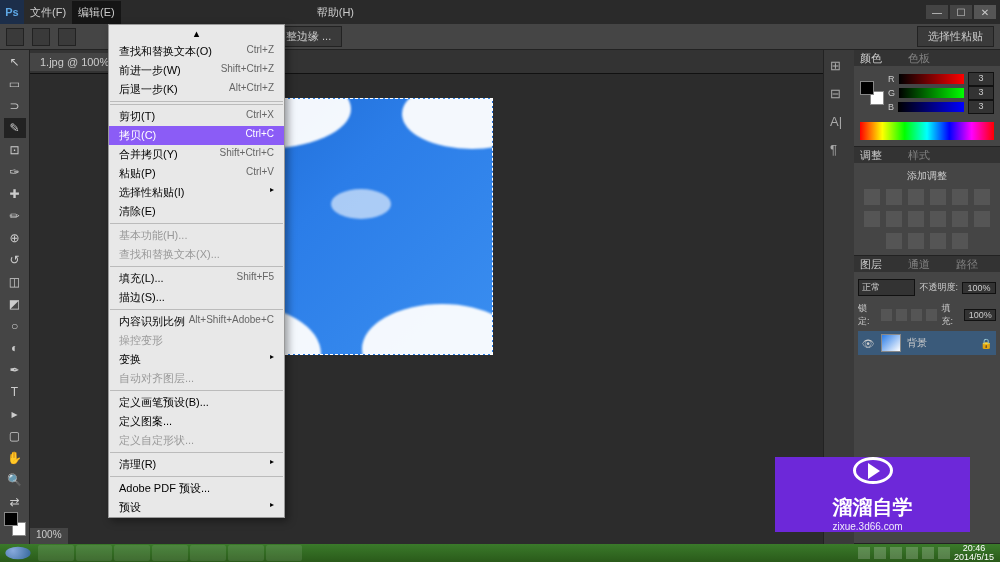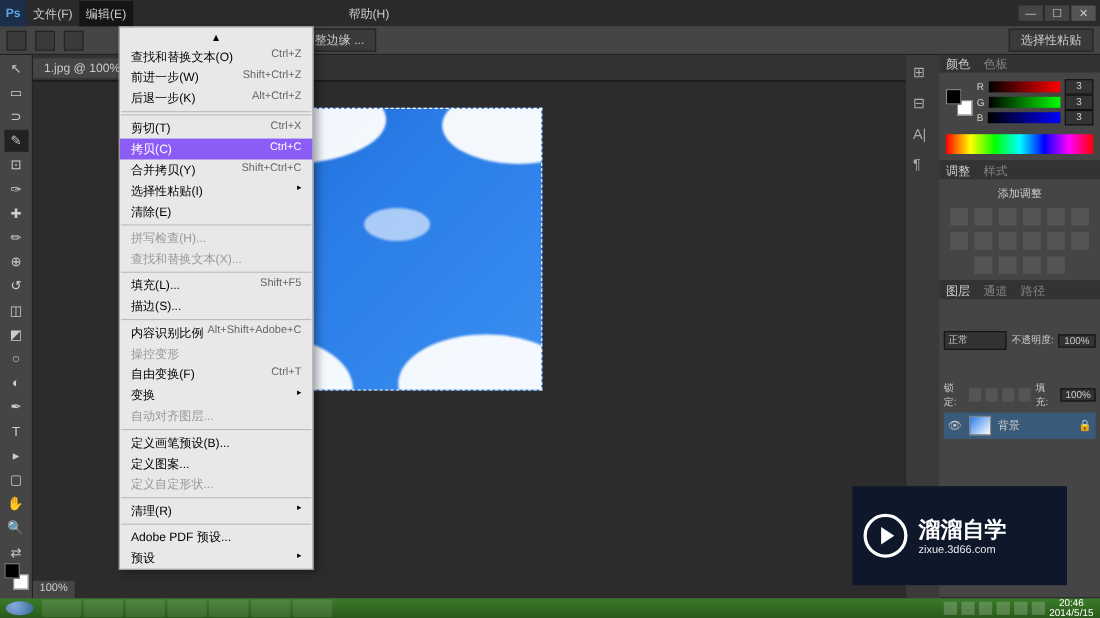--- a/index.html
+++ b/index.html
@@ -28,39 +28,39 @@
 .c1 { width: 180px; height: 80px; top: -30px; left: -40px; }
 .c2 { width: 140px; height: 70px; top: -20px; right: -50px; }
 .c3 { width: 160px; height: 90px; bottom: -40px; right: -30px; }
 .c4 { width: 170px; height: 100px; bottom: -50px; left: -60px; }
 .c5 { width: 60px; height: 30px; top: 90px; left: 120px; opacity: 0.6; }
 .right-panels { width: 177px; background: #454545; border-left: 1px solid #222; display: flex; }
 .panel-icons { width: 30px; background: #3a3a3a; display: flex; flex-direction: column; align-items: center; padding-top: 8px; gap: 10px; }
 .panel-icon { width: 18px; height: 18px; color: #aaa; font-size: 13px; }
 .panels-content { flex: 1; display: flex; flex-direction: column; }
 .panel { background: #454545; border-bottom: 1px solid #222; font-size: 11px; color: #ccc; }
-.panel-header { height: 16px; display: flex; align-items: center; background: #333; padding: 0 6px; gap: 12px; }
+.panel-header { height: 16px; display: flex; align-items: center; background: #333; padding: 0 6px; gap: 26px; }
 .panel-tab { opacity: 0.5; }
 .panel-tab.active { opacity: 1; }
 .color-panel-body { padding: 6px; display: flex; flex-direction: column; gap: 4px; }
 .color-row { display: flex; align-items: center; gap: 4px; }
 .fg-bg { width: 24px; height: 24px; position: relative; }
 .fg-sw { width: 14px; height: 14px; background: #000; border: 1px solid #888; position: absolute; top: 0; left: 0; }
 .bg-sw { width: 14px; height: 14px; background: #fff; border: 1px solid #888; position: absolute; bottom: 0; right: 0; }
 .slider-row { display: flex; align-items: center; gap: 4px; font-size: 9px; }
 .slider { flex: 1; height: 10px; background: linear-gradient(90deg, #000, #f00); position: relative; }
 .slider.g { background: linear-gradient(90deg, #000, #0f0); }
 .slider.b { background: linear-gradient(90deg, #000, #00f); }
 .slider-val { width: 26px; height: 14px; background: #333; border: 1px solid #111; text-align: center; font-size: 9px; }
 .spectrum { height: 18px; background: linear-gradient(90deg, #f00, #ff0, #0f0, #0ff, #00f, #f0f, #f00); margin-top: 4px; }
 .adjust-body { padding: 6px; text-align: center; font-size: 10px; }
 .adj-icons { display: flex; flex-wrap: wrap; gap: 6px; justify-content: center; margin-top: 6px; }
 .adj-icon { width: 16px; height: 16px; background: #555; }
 .layers-body { padding: 4px; }
-.layers-opts { display: flex; gap: 4px; font-size: 9px; align-items: center; padding: 3px 0; margin-top: 22px; }
+.layers-opts { display: flex; gap: 4px; font-size: 9px; align-items: center; padding: 3px 0; }
 .blend-mode { flex: 1; background: #333; border: 1px solid #111; padding: 1px 3px; }
 .opacity-field { width: 34px; background: #333; border: 1px solid #111; text-align: center; }
 .layer-row { display: flex; align-items: center; gap: 6px; padding: 3px; background: #3a5a7a; font-size: 10px; }
 .layer-thumb { width: 20px; height: 18px; background: linear-gradient(135deg, #2b7de8, #fff); border: 1px solid #888; }
 .eye { width: 14px; text-align: center; }
 .lock { margin-left: auto; }
 .edit-menu { position: absolute; top: 24px; left: 108px; width: 177px; background: #e8e8e8; border: 1px solid #999; box-shadow: 3px 3px 8px rgba(0,0,0,0.4); font-size: 11px; color: #000; z-index: 100; }
 .menu-row { display: flex; padding: 2px 10px; cursor: pointer; }
 .menu-row.highlighted { background: #8b5cf6; color: #fff; }
 .menu-row.disabled { color: #999; }
@@ -68,21 +68,21 @@
 .menu-shortcut { color: #666; font-size: 10px; }
 .menu-row.highlighted .menu-shortcut { color: #fff; }
 .menu-sep { height: 1px; background: #bbb; margin: 2px 1px; }
 .menu-arrow { font-size: 8px; }
 .status-bar { position: absolute; bottom: 18px; left: 30px; height: 16px; background: #454545; color: #ccc; font-size: 10px; padding: 1px 6px; }
 .taskbar { position: absolute; bottom: 0; left: 0; right: 0; height: 18px; background: linear-gradient(#3a7a2a, #2a5a1a); display: flex; align-items: center; }
 .start-btn { width: 36px; height: 18px; background: radial-gradient(circle at 30% 30%, #8ad, #369); border-radius: 50%; transform: scale(0.7); }
 .task-item { width: 36px; height: 16px; background: rgba(255,255,255,0.1); margin-left: 2px; border-radius: 2px; }
 .tray { margin-left: auto; display: flex; align-items: center; gap: 4px; padding-right: 6px; color: #fff; font-size: 9px; }
 .tray-icon { width: 12px; height: 12px; background: rgba(255,255,255,0.2); }
-.watermark { position: absolute; bottom: 30px; right: 30px; width: 195px; height: 90px; background: #0f172a; color: #fff; display: flex; align-items: center; padding: 0 10px; gap: 10px; }
+.watermark { position: absolute; bottom: 30px; right: 30px; width: 195px; height: 75px; background: #6d28d9; color: #fff; display: flex; align-items: center; padding: 0 10px; gap: 10px; flex-direction: column; }
 .play-icon { width: 40px; height: 40px; border: 3px solid #fff; border-radius: 50%; display: flex; align-items: center; justify-content: center; }
 .play-tri { width: 0; height: 0; border-left: 12px solid #fff; border-top: 8px solid transparent; border-bottom: 8px solid transparent; margin-left: 3px; }
 .wm-text { display: flex; flex-direction: column; }
 .wm-main { font-size: 20px; font-weight: bold; }
 .wm-sub { font-size: 10px; opacity: 0.9; }
 </style>
 </head>
 <body>
 
 <div class="app-bar">
@@ -279,52 +279,52 @@
     </div>
   <div class="menu-row highlighted">
       <span class="menu-label">拷贝(C)</span>
       <span class="menu-shortcut">Ctrl+C</span>
     </div>
   <div class="menu-row">
       <span class="menu-label">合并拷贝(Y)</span>
       <span class="menu-shortcut">Shift+Ctrl+C</span>
     </div>
   <div class="menu-row">
+      <span class="menu-label">粘贴(P)</span>
+      <span class="menu-shortcut">Ctrl+V</span>
+    </div>
+  <div class="menu-row">
       <span class="menu-label">选择性粘贴(I)</span>
       <span class="menu-arrow">▸</span>
     </div>
   <div class="menu-row">
       <span class="menu-label">清除(E)</span>
     </div>
   <div class="menu-sep"></div>
   <div class="menu-row disabled">
-      <span class="menu-label">拼写检查(H)...</span>
+      <span class="menu-label">基本功能(H)...</span>
     </div>
   <div class="menu-row disabled">
       <span class="menu-label">查找和替换文本(X)...</span>
     </div>
   <div class="menu-sep"></div>
   <div class="menu-row">
       <span class="menu-label">填充(L)...</span>
       <span class="menu-shortcut">Shift+F5</span>
     </div>
   <div class="menu-row">
       <span class="menu-label">描边(S)...</span>
     </div>
   <div class="menu-sep"></div>
   <div class="menu-row">
       <span class="menu-label">内容识别比例</span>
       <span class="menu-shortcut">Alt+Shift+Adobe+C</span>
     </div>
   <div class="menu-row disabled">
       <span class="menu-label">操控变形</span>
-    </div>
-  <div class="menu-row">
-      <span class="menu-label">自由变换(F)</span>
-      <span class="menu-shortcut">Ctrl+T</span>
     </div>
   <div class="menu-row">
       <span class="menu-label">变换</span>
       <span class="menu-arrow">▸</span>
     </div>
   <div class="menu-row disabled">
       <span class="menu-label">自动对齐图层...</span>
     </div>
   <div class="menu-sep"></div>
   <div class="menu-row">

